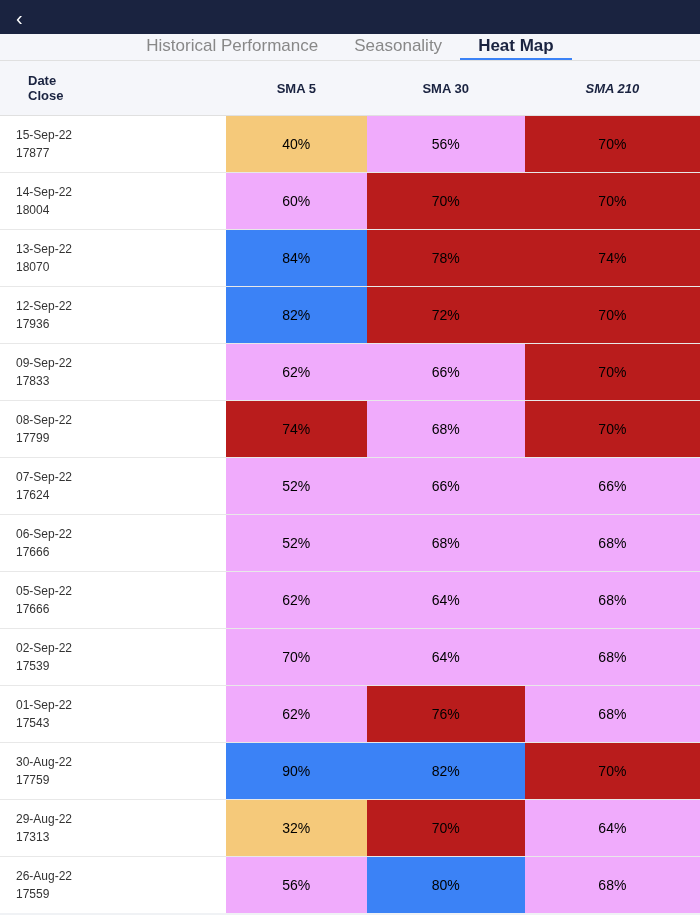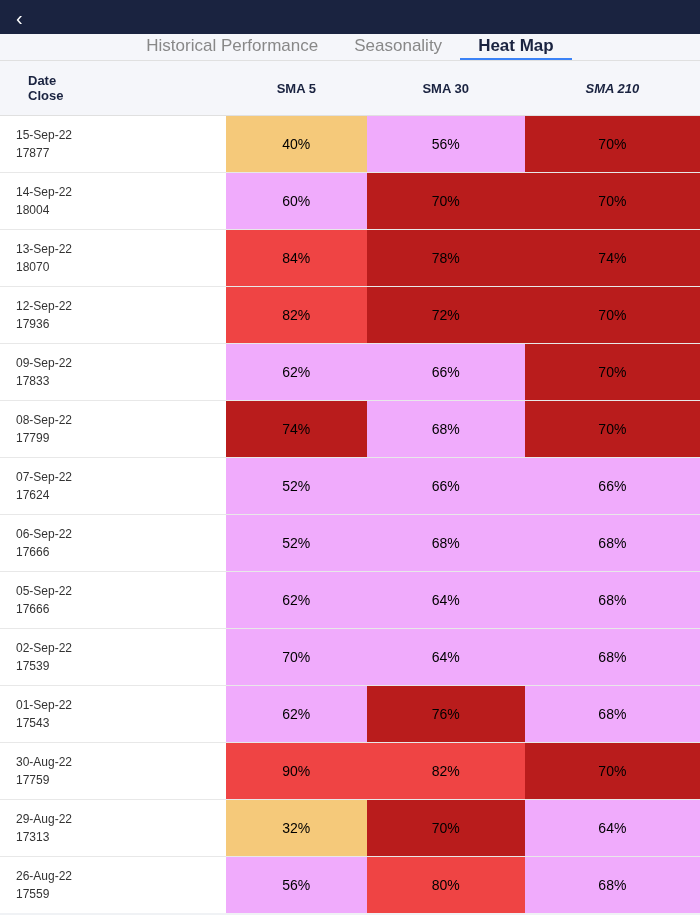--- a/index.html
+++ b/index.html
@@ -101,21 +101,21 @@
       align-items: center;
       justify-content: center;
       height: 100%;
       width: 100%;
       padding: 10px 0;
     }
     
     .c-orange { background-color: #f5c97a; }
     .c-yellow { background-color: #f0abfc; }
     .c-light-green { background-color: #b91c1c; }
-    .c-green { background-color: #ef4444; }
+    .c-green { background-color: #3b82f6; }
   </style>
 </head>
 <body>
 
 <div class="header">
   <button class="back-btn">‹</button>
   <span class="header-title"></span>
 </div>
 
 <div class="tabs" id="tabs-container">

